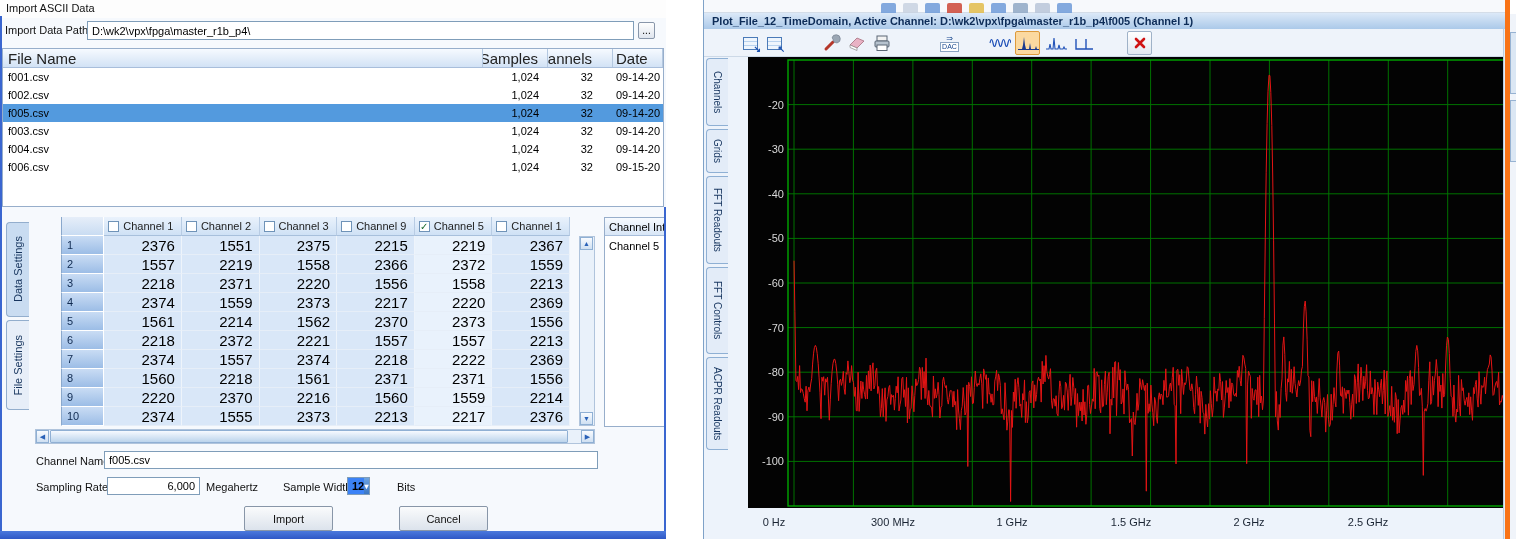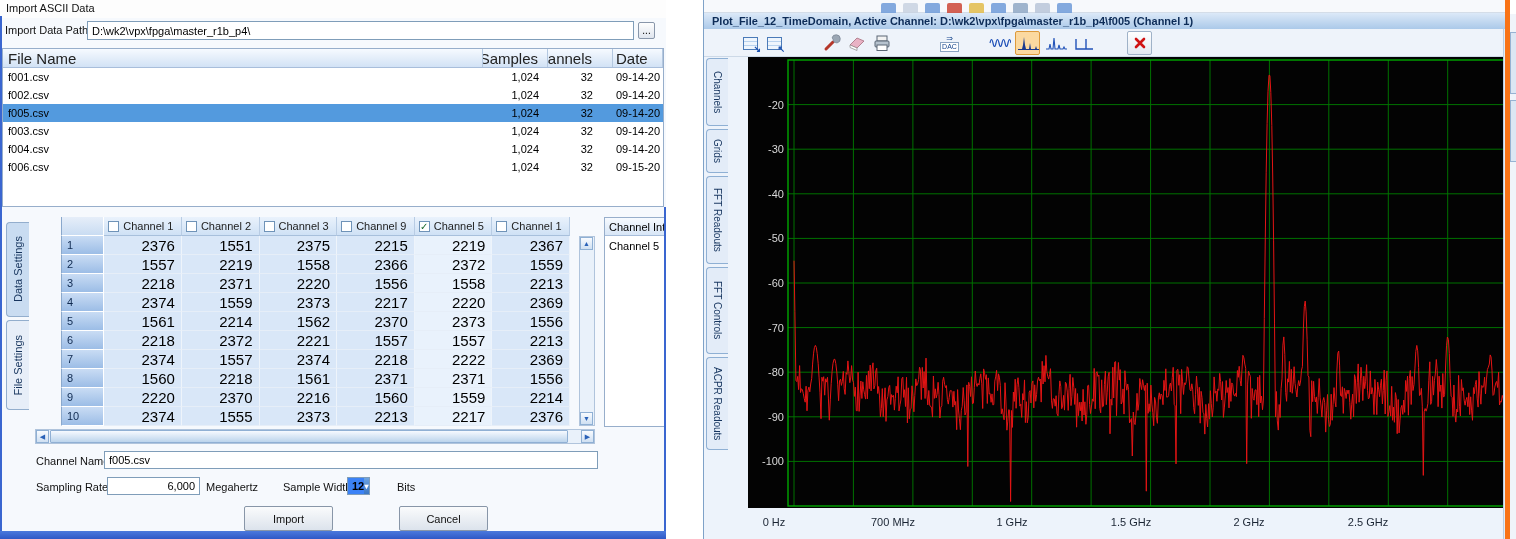--- a/index.html
+++ b/index.html
@@ -461,21 +461,21 @@
           <text x="36" y="230.0" text-anchor="end" font-size="11" fill="#d8d8d8">-60</text>
           <text x="36" y="274.6" text-anchor="end" font-size="11" fill="#d8d8d8">-70</text>
           <text x="36" y="319.2" text-anchor="end" font-size="11" fill="#d8d8d8">-80</text>
           <text x="36" y="363.8" text-anchor="end" font-size="11" fill="#d8d8d8">-90</text>
           <text x="36" y="408.4" text-anchor="end" font-size="11" fill="#d8d8d8">-100</text>
           <path d="M46.0 203.7 L46.9 254.8 L47.9 323.4 L48.8 324.6 L49.7 319.4 L50.6 332.6 L51.6 308.6 L52.5 335.5 L53.4 331.7 L54.4 332.8 L55.3 336.7 L56.2 341.3 L57.2 345.2 L58.1 329.2 L59.0 353.8 L59.9 333.8 L60.9 330.1 L61.8 334.8 L62.7 327.0 L63.7 321.4 L64.6 307.1 L65.5 296.8 L66.4 290.6 L67.4 288.4 L68.3 290.4 L69.2 296.5 L70.2 306.7 L71.1 320.9 L72.0 335.2 L73.0 361.7 L73.9 320.2 L74.8 324.2 L75.7 319.7 L76.7 338.2 L77.6 321.8 L78.5 325.1 L79.5 320.3 L80.4 341.1 L81.3 363.2 L82.3 342.8 L83.2 326.5 L84.1 314.4 L85.0 306.3 L86.0 302.3 L86.9 302.4 L87.8 306.6 L88.8 314.9 L89.7 327.2 L90.6 343.7 L91.5 323.9 L92.5 322.2 L93.4 328.4 L94.3 324.7 L95.3 314.4 L96.2 331.8 L97.1 337.4 L98.1 315.6 L99.0 317.4 L99.9 303.9 L100.8 314.7 L101.8 325.7 L102.7 321.0 L103.6 308.6 L104.6 323.2 L105.5 325.4 L106.4 339.4 L107.3 330.1 L108.3 353.6 L109.2 353.9 L110.1 315.2 L111.1 354.4 L112.0 338.9 L112.9 324.0 L113.9 341.5 L114.8 324.8 L115.7 332.8 L116.6 337.5 L117.6 342.1 L118.5 318.4 L119.4 341.9 L120.4 313.9 L121.3 331.7 L122.2 308.1 L123.1 333.9 L124.1 312.1 L125.0 305.8 L125.9 331.9 L126.9 328.5 L127.8 313.9 L128.7 311.2 L129.7 336.5 L130.6 329.5 L131.5 338.9 L132.4 359.6 L133.4 351.3 L134.3 331.6 L135.2 359.7 L136.2 343.0 L137.1 330.8 L138.0 364.4 L138.9 342.9 L139.9 339.5 L140.8 330.3 L141.7 328.4 L142.7 347.5 L143.6 337.6 L144.5 340.1 L145.5 338.4 L146.4 353.1 L147.3 341.7 L148.2 329.2 L149.2 335.8 L150.1 319.8 L151.0 353.9 L152.0 347.7 L152.9 343.0 L153.8 321.8 L154.8 320.2 L155.7 340.4 L156.6 332.7 L157.5 349.5 L158.5 320.3 L159.4 365.9 L160.3 330.8 L161.3 361.8 L162.2 352.3 L163.1 351.6 L164.0 328.8 L165.0 339.8 L165.9 354.8 L166.8 338.6 L167.8 321.9 L168.7 328.7 L169.6 327.2 L170.6 322.4 L171.5 310.2 L172.4 312.7 L173.3 342.6 L174.3 310.4 L175.2 331.0 L176.1 314.6 L177.1 341.5 L178.0 301.1 L178.9 337.1 L179.8 347.9 L180.8 333.5 L181.7 348.0 L182.6 349.8 L183.6 350.2 L184.5 360.1 L185.4 319.0 L186.4 341.4 L187.3 331.8 L188.2 340.9 L189.1 337.3 L190.1 325.3 L191.0 337.7 L191.9 361.0 L192.9 350.1 L193.8 348.8 L194.7 324.2 L195.6 320.2 L196.6 327.3 L197.5 330.6 L198.4 328.6 L199.4 342.6 L200.3 347.1 L201.2 340.5 L202.2 333.7 L203.1 333.7 L204.0 334.3 L204.9 350.1 L205.9 334.3 L206.8 348.1 L207.7 344.5 L208.7 372.7 L209.6 332.6 L210.5 353.0 L211.4 361.7 L212.4 372.7 L213.3 353.4 L214.2 349.5 L215.2 330.5 L216.1 343.2 L217.0 358.0 L218.0 355.1 L218.9 327.9 L219.8 409.5 L220.7 325.3 L221.7 329.6 L222.6 339.5 L223.5 319.8 L224.5 346.9 L225.4 346.0 L226.3 330.6 L227.3 314.0 L228.2 326.2 L229.1 329.5 L230.0 326.4 L231.0 328.1 L231.9 321.3 L232.8 316.8 L233.8 326.8 L234.7 351.5 L235.6 311.9 L236.5 315.6 L237.5 322.3 L238.4 317.7 L239.3 346.5 L240.3 320.9 L241.2 337.0 L242.1 336.4 L243.1 345.3 L244.0 336.9 L244.9 348.0 L245.8 347.5 L246.8 324.1 L247.7 319.9 L248.6 313.3 L249.6 333.6 L250.5 316.8 L251.4 320.2 L252.3 328.4 L253.3 356.8 L254.2 351.8 L255.1 357.3 L256.1 362.8 L257.0 325.7 L257.9 344.0 L258.9 373.2 L259.8 364.1 L260.7 352.7 L261.6 353.1 L262.6 444.5 L263.5 353.5 L264.4 370.4 L265.4 335.0 L266.3 344.4 L267.2 322.2 L268.1 351.3 L269.1 327.4 L270.0 320.7 L270.9 330.7 L271.9 349.1 L272.8 347.1 L273.7 360.4 L274.7 336.6 L275.6 342.9 L276.5 322.9 L277.4 365.6 L278.4 344.7 L279.3 365.8 L280.2 360.4 L281.2 335.2 L282.1 333.6 L283.0 346.0 L283.9 326.4 L284.9 323.9 L285.8 350.9 L286.7 327.8 L287.7 344.3 L288.6 337.5 L289.5 324.0 L290.5 320.2 L291.4 323.7 L292.3 322.0 L293.2 345.1 L294.2 304.3 L295.1 327.0 L296.0 308.7 L297.0 324.8 L297.9 298.4 L298.8 314.5 L299.8 319.6 L300.7 322.1 L301.6 317.5 L302.5 311.7 L303.5 343.9 L304.4 351.4 L305.3 341.7 L306.3 342.0 L307.2 349.2 L308.1 338.7 L309.0 356.6 L310.0 358.8 L310.9 337.7 L311.8 323.9 L312.8 329.5 L313.7 351.7 L314.6 349.0 L315.6 338.4 L316.5 353.1 L317.4 325.2 L318.3 326.5 L319.3 335.1 L320.2 353.4 L321.1 331.3 L322.1 317.3 L323.0 348.6 L323.9 339.4 L324.8 320.5 L325.8 330.3 L326.7 347.4 L327.6 331.5 L328.6 370.2 L329.5 336.6 L330.4 358.7 L331.4 345.3 L332.3 353.8 L333.2 345.1 L334.1 364.0 L335.1 332.3 L336.0 358.1 L336.9 344.8 L337.9 367.3 L338.8 357.5 L339.7 328.7 L340.6 328.2 L341.6 347.6 L342.5 356.5 L343.4 350.0 L344.4 341.9 L345.3 344.3 L346.2 311.4 L347.2 351.8 L348.1 316.2 L349.0 314.7 L349.9 319.4 L350.9 318.1 L351.8 351.5 L352.7 355.8 L353.7 322.8 L354.6 349.9 L355.5 349.1 L356.4 327.3 L357.4 314.2 L358.3 347.7 L359.2 335.2 L360.2 319.4 L361.1 315.3 L362.0 376.8 L363.0 342.2 L363.9 348.2 L364.8 310.2 L365.7 341.0 L366.7 305.1 L367.6 304.6 L368.5 358.6 L369.5 323.9 L370.4 305.5 L371.3 323.1 L372.2 312.6 L373.2 347.0 L374.1 344.9 L375.0 331.9 L376.0 357.1 L376.9 313.7 L377.8 325.7 L378.8 333.2 L379.7 327.0 L380.6 332.6 L381.5 365.9 L382.5 364.0 L383.4 361.5 L384.3 399.0 L385.3 355.0 L386.2 365.3 L387.1 367.6 L388.1 356.1 L389.0 336.3 L389.9 353.4 L390.8 347.0 L391.8 321.5 L392.7 327.9 L393.6 332.6 L394.6 322.7 L395.5 328.3 L396.4 333.5 L397.3 328.2 L398.3 434.2 L399.2 326.2 L400.1 356.3 L401.1 346.8 L402.0 354.6 L402.9 328.1 L403.9 347.1 L404.8 355.7 L405.7 368.7 L406.6 340.4 L407.6 344.9 L408.5 360.8 L409.4 366.3 L410.4 340.9 L411.3 335.8 L412.2 342.3 L413.1 337.0 L414.1 338.8 L415.0 347.7 L415.9 323.3 L416.9 333.5 L417.8 311.8 L418.7 340.2 L419.7 340.0 L420.6 338.7 L421.5 329.2 L422.4 326.0 L423.4 334.0 L424.3 320.3 L425.2 310.3 L426.2 347.4 L427.1 348.9 L428.0 406.9 L428.9 313.2 L429.9 312.3 L430.8 328.3 L431.7 317.7 L432.7 356.7 L433.6 312.4 L434.5 324.2 L435.5 337.4 L436.4 325.8 L437.3 327.7 L438.2 324.7 L439.2 309.7 L440.1 310.9 L441.0 321.1 L442.0 332.6 L442.9 333.9 L443.8 326.8 L444.7 332.3 L445.7 350.6 L446.6 356.7 L447.5 337.3 L448.5 319.1 L449.4 331.2 L450.3 348.4 L451.3 330.3 L452.2 366.2 L453.1 334.3 L454.0 340.6 L455.0 355.3 L455.9 356.9 L456.8 377.1 L457.8 347.4 L458.7 361.5 L459.6 370.0 L460.6 346.7 L461.5 362.1 L462.4 333.7 L463.3 346.7 L464.3 359.8 L465.2 350.2 L466.1 319.9 L467.1 336.2 L468.0 334.0 L468.9 344.3 L469.8 331.9 L470.8 333.4 L471.7 316.4 L472.6 324.6 L473.6 343.0 L474.5 324.6 L475.4 360.4 L476.4 350.1 L477.3 338.9 L478.2 323.5 L479.1 335.6 L480.1 330.5 L481.0 350.9 L481.9 321.6 L482.9 344.4 L483.8 325.9 L484.7 327.5 L485.6 336.9 L486.6 339.1 L487.5 336.4 L488.4 339.6 L489.4 313.5 L490.3 320.3 L491.2 309.3 L492.2 323.4 L493.1 329.0 L494.0 312.1 L494.9 298.3 L495.9 300.9 L496.8 307.1 L497.7 311.3 L498.7 406.7 L499.6 327.1 L500.5 314.2 L501.4 317.0 L502.4 319.4 L503.3 361.3 L504.2 331.5 L505.2 341.4 L506.1 343.2 L507.0 333.2 L508.0 332.8 L508.9 347.7 L509.8 320.1 L510.7 359.7 L511.7 318.3 L512.6 345.9 L513.5 339.0 L514.5 352.7 L515.4 343.1 L516.3 261.7 L517.3 180.3 L518.2 115.2 L519.1 66.5 L520.0 34.2 L521.0 18.2 L521.9 18.6 L522.8 35.4 L523.8 68.5 L524.7 118.0 L525.6 183.9 L526.5 266.1 L527.5 360.0 L528.4 334.5 L529.3 363.9 L530.3 373.1 L531.2 347.5 L532.1 360.5 L533.1 331.5 L534.0 321.9 L534.9 288.1 L535.8 279.9 L536.8 297.3 L537.7 335.4 L538.6 344.3 L539.6 321.8 L540.5 325.1 L541.4 304.4 L542.3 335.1 L543.3 312.3 L544.2 336.3 L545.1 327.8 L546.1 309.7 L547.0 326.4 L547.9 332.6 L548.9 340.0 L549.8 328.8 L550.7 323.5 L551.6 329.0 L552.6 324.0 L553.5 313.2 L554.4 309.7 L555.4 271.4 L556.3 249.6 L557.2 244.1 L558.1 254.9 L559.1 282.2 L560.0 318.6 L560.9 320.0 L561.9 373.3 L562.8 379.7 L563.7 323.7 L564.7 344.7 L565.6 324.3 L566.5 339.7 L567.4 345.0 L568.4 339.9 L569.3 356.5 L570.2 340.4 L571.2 321.5 L572.1 340.8 L573.0 349.0 L573.9 360.0 L574.9 343.8 L575.8 340.5 L576.7 345.7 L577.7 375.1 L578.6 353.8 L579.5 337.5 L580.5 362.4 L581.4 369.5 L582.3 367.3 L583.2 337.2 L584.2 363.3 L585.1 347.4 L586.0 330.6 L587.0 344.5 L587.9 349.9 L588.8 314.9 L589.8 296.2 L590.7 294.0 L591.6 308.1 L592.5 338.5 L593.5 339.4 L594.4 329.8 L595.3 356.4 L596.3 331.4 L597.2 334.6 L598.1 341.5 L599.0 333.1 L600.0 336.8 L600.9 333.1 L601.8 345.4 L602.8 362.2 L603.7 347.2 L604.6 337.2 L605.6 359.7 L606.5 317.7 L607.4 321.4 L608.3 346.5 L609.3 325.6 L610.2 306.9 L611.1 345.2 L612.1 328.9 L613.0 310.2 L613.9 321.7 L614.8 343.6 L615.8 319.2 L616.7 331.6 L617.6 324.2 L618.6 307.7 L619.5 333.3 L620.4 341.9 L621.4 340.7 L622.3 313.9 L623.2 337.1 L624.1 330.6 L625.1 337.7 L626.0 357.5 L626.9 322.4 L627.9 337.8 L628.8 357.6 L629.7 325.1 L630.6 332.2 L631.6 339.7 L632.5 328.2 L633.4 322.2 L634.4 346.9 L635.3 333.5 L636.2 313.1 L637.2 357.0 L638.1 323.4 L639.0 313.9 L639.9 359.5 L640.9 354.9 L641.8 348.6 L642.7 359.1 L643.7 329.3 L644.6 363.3 L645.5 350.1 L646.4 365.3 L647.4 335.6 L648.3 340.7 L649.2 376.7 L650.2 342.5 L651.1 375.9 L652.0 363.1 L653.0 350.9 L653.9 348.4 L654.8 357.4 L655.7 343.0 L656.7 355.4 L657.6 323.5 L658.5 334.4 L659.5 319.1 L660.4 358.2 L661.3 321.8 L662.3 313.5 L663.2 347.5 L664.1 319.5 L665.0 333.5 L666.0 327.5 L666.9 311.9 L667.8 294.5 L668.8 288.4 L669.7 293.8 L670.6 310.4 L671.5 338.5 L672.5 337.6 L673.4 331.3 L674.3 349.2 L675.3 418.4 L676.2 354.7 L677.1 351.5 L678.1 354.2 L679.0 351.3 L679.9 346.6 L680.8 323.7 L681.8 304.8 L682.7 347.4 L683.6 344.7 L684.6 319.4 L685.5 338.1 L686.4 323.6 L687.3 317.0 L688.3 302.5 L689.2 313.4 L690.1 349.7 L691.1 319.2 L692.0 334.5 L692.9 328.0 L693.9 351.1 L694.8 316.5 L695.7 340.1 L696.6 337.6 L697.6 309.0 L698.5 288.8 L699.4 280.0 L700.4 282.5 L701.3 296.4 L702.2 321.6 L703.1 339.2 L704.1 340.3 L705.0 359.4 L705.9 328.0 L706.9 356.5 L707.8 365.1 L708.7 352.1 L709.7 354.9 L710.6 318.4 L711.5 349.2 L712.4 358.9 L713.4 322.5 L714.3 333.6 L715.2 330.8 L716.2 343.3 L717.1 348.2 L718.0 342.9 L718.9 340.4 L719.9 349.7 L720.8 335.8 L721.7 357.6 L722.7 339.8 L723.6 353.9 L724.5 363.3 L725.5 330.6 L726.4 336.7 L727.3 327.5 L728.2 323.3 L729.2 341.9 L730.1 350.1 L731.0 314.6 L732.0 336.2 L732.9 347.2 L733.8 328.5 L734.7 330.5 L735.7 329.7 L736.6 320.2 L737.5 336.9 L738.5 322.1 L739.4 312.5 L740.3 310.3 L741.3 307.1 L742.2 297.9 L743.1 300.1 L744.0 313.6 L745.0 338.4 L745.9 337.4 L746.8 330.1 L747.8 325.9 L748.7 324.4 L749.6 330.5 L750.6 315.1 L751.5 348.0 L752.4 344.3 L753.3 345.1 L754.3 338.4 L755.2 341.7 L756.1 349.0 L757.1 311.6 L758.0 324.2 L758.9 355.0 L759.8 309.7 L760.8 316.0 L761.7 353.7 L762.6 312.3 L763.6 355.3 L764.5 331.4 L765.4 363.3 L766.4 347.8 L767.3 368.0 L768.2 350.8 L769.1 371.2 L770.1 358.2 L771.0 341.5 " fill="none" stroke="#e41414" stroke-width="1"></path>
         </svg>
     </div>
     <div class="x-strip" id="x-strip">
         <div class="x-lab" style="left: 1px;">0 Hz</div>
-        <div class="x-lab" style="left: 120px;">700 MHz</div>
+        <div class="x-lab" style="left: 120px;">300 MHz</div>
         <div class="x-lab" style="left: 239px;">1 GHz</div>
         <div class="x-lab" style="left: 358px;">1.5 GHz</div>
         <div class="x-lab" style="left: 476px;">2 GHz</div>
         <div class="x-lab" style="left: 595px;">2.5 GHz</div>
       </div>
 
     <div class="pw-rightstrip">▴<br>▾</div>
   </section>
 
   <div class="edge-tabs">

